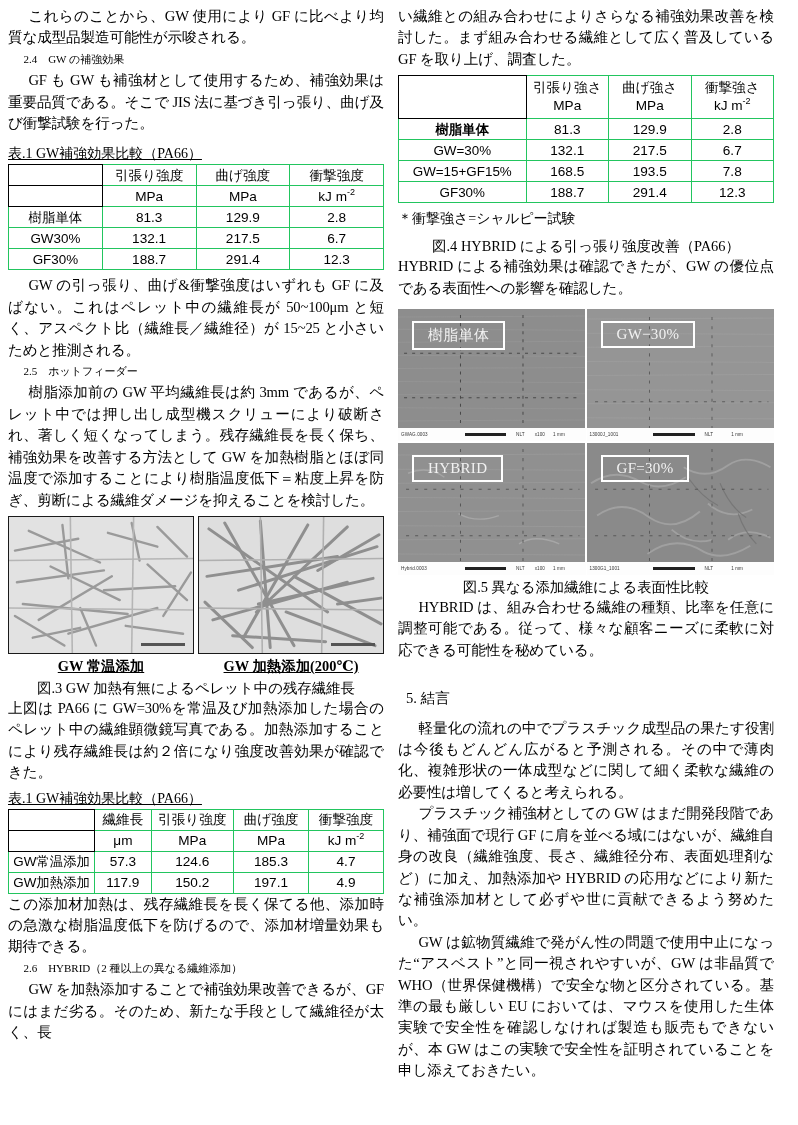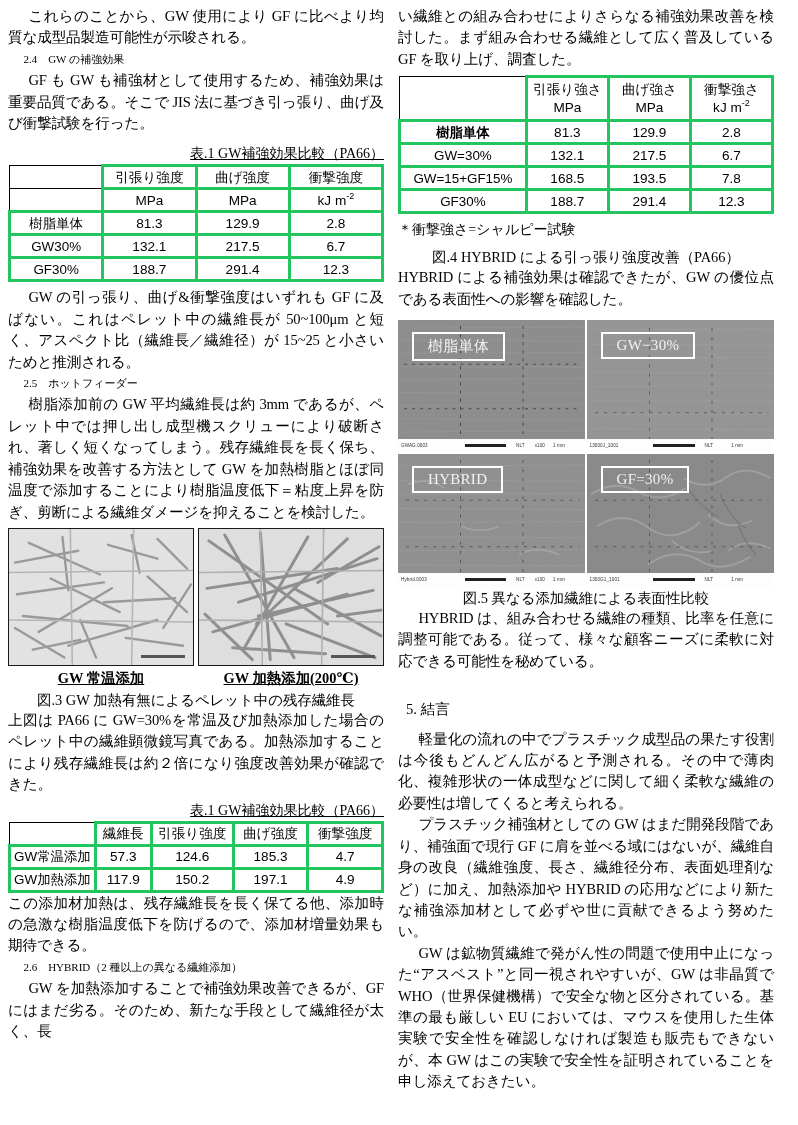--- a/index.html
+++ b/index.html
@@ -45,34 +45,34 @@
   p.heading2 {
     margin: 8px;
     font-size: 14.6px;
     line-height: 21.4px;
   }
   .gap-s { height: 5px; }
   .gap-m { height: 10px; }
   .gap-l { height: 19px; }
 
   .tbl-caption {
-    text-align: right;
+    text-align: left;
     font-size: 14px;
     line-height: 19px;
     text-decoration: underline;
     margin: 0 0 1px 0;
   }
   table.data {
     border-collapse: collapse;
     width: 100%;
     font-size: 13.6px;
     font-family: "Liberation Sans", sans-serif;
   }
   table.data td, table.data th {
-    border: 3px solid #22c55e;
+    border: 1px solid #22c55e;
     text-align: center;
     padding: 0px 2px;
     height: 20px;
     font-weight: normal;
     line-height: 19px;
     white-space: nowrap;
   }
   table.data td.blank { border: 1px solid #000; }
   table.data .hdr-two { line-height: 18px; padding: 1px 2px; }
   table.data .rowlab { font-size: 13.4px; }
@@ -307,20 +307,27 @@
     <table class="data">
       <tbody>
         <tr>
           <td class="blank" style="width:23%"></td>
           <td style="width:15%">繊維長</td>
           <td style="width:22%">引張り強度</td>
           <td style="width:20%">曲げ強度</td>
           <td style="width:20%">衝撃強度</td>
         </tr>
         <tr>
+          <td class="blank"></td>
+          <td>μm</td>
+          <td>MPa</td>
+          <td>MPa</td>
+          <td><span>kJ m</span><sup>-2</sup></td>
+        </tr>
+        <tr>
           <td class="rowlab">GW常温添加</td>
           <td>57.3</td>
           <td>124.6</td>
           <td>185.3</td>
           <td>4.7</td>
         </tr>
         <tr>
           <td class="rowlab">GW加熱添加</td>
           <td>117.9</td>
           <td>150.2</td>

